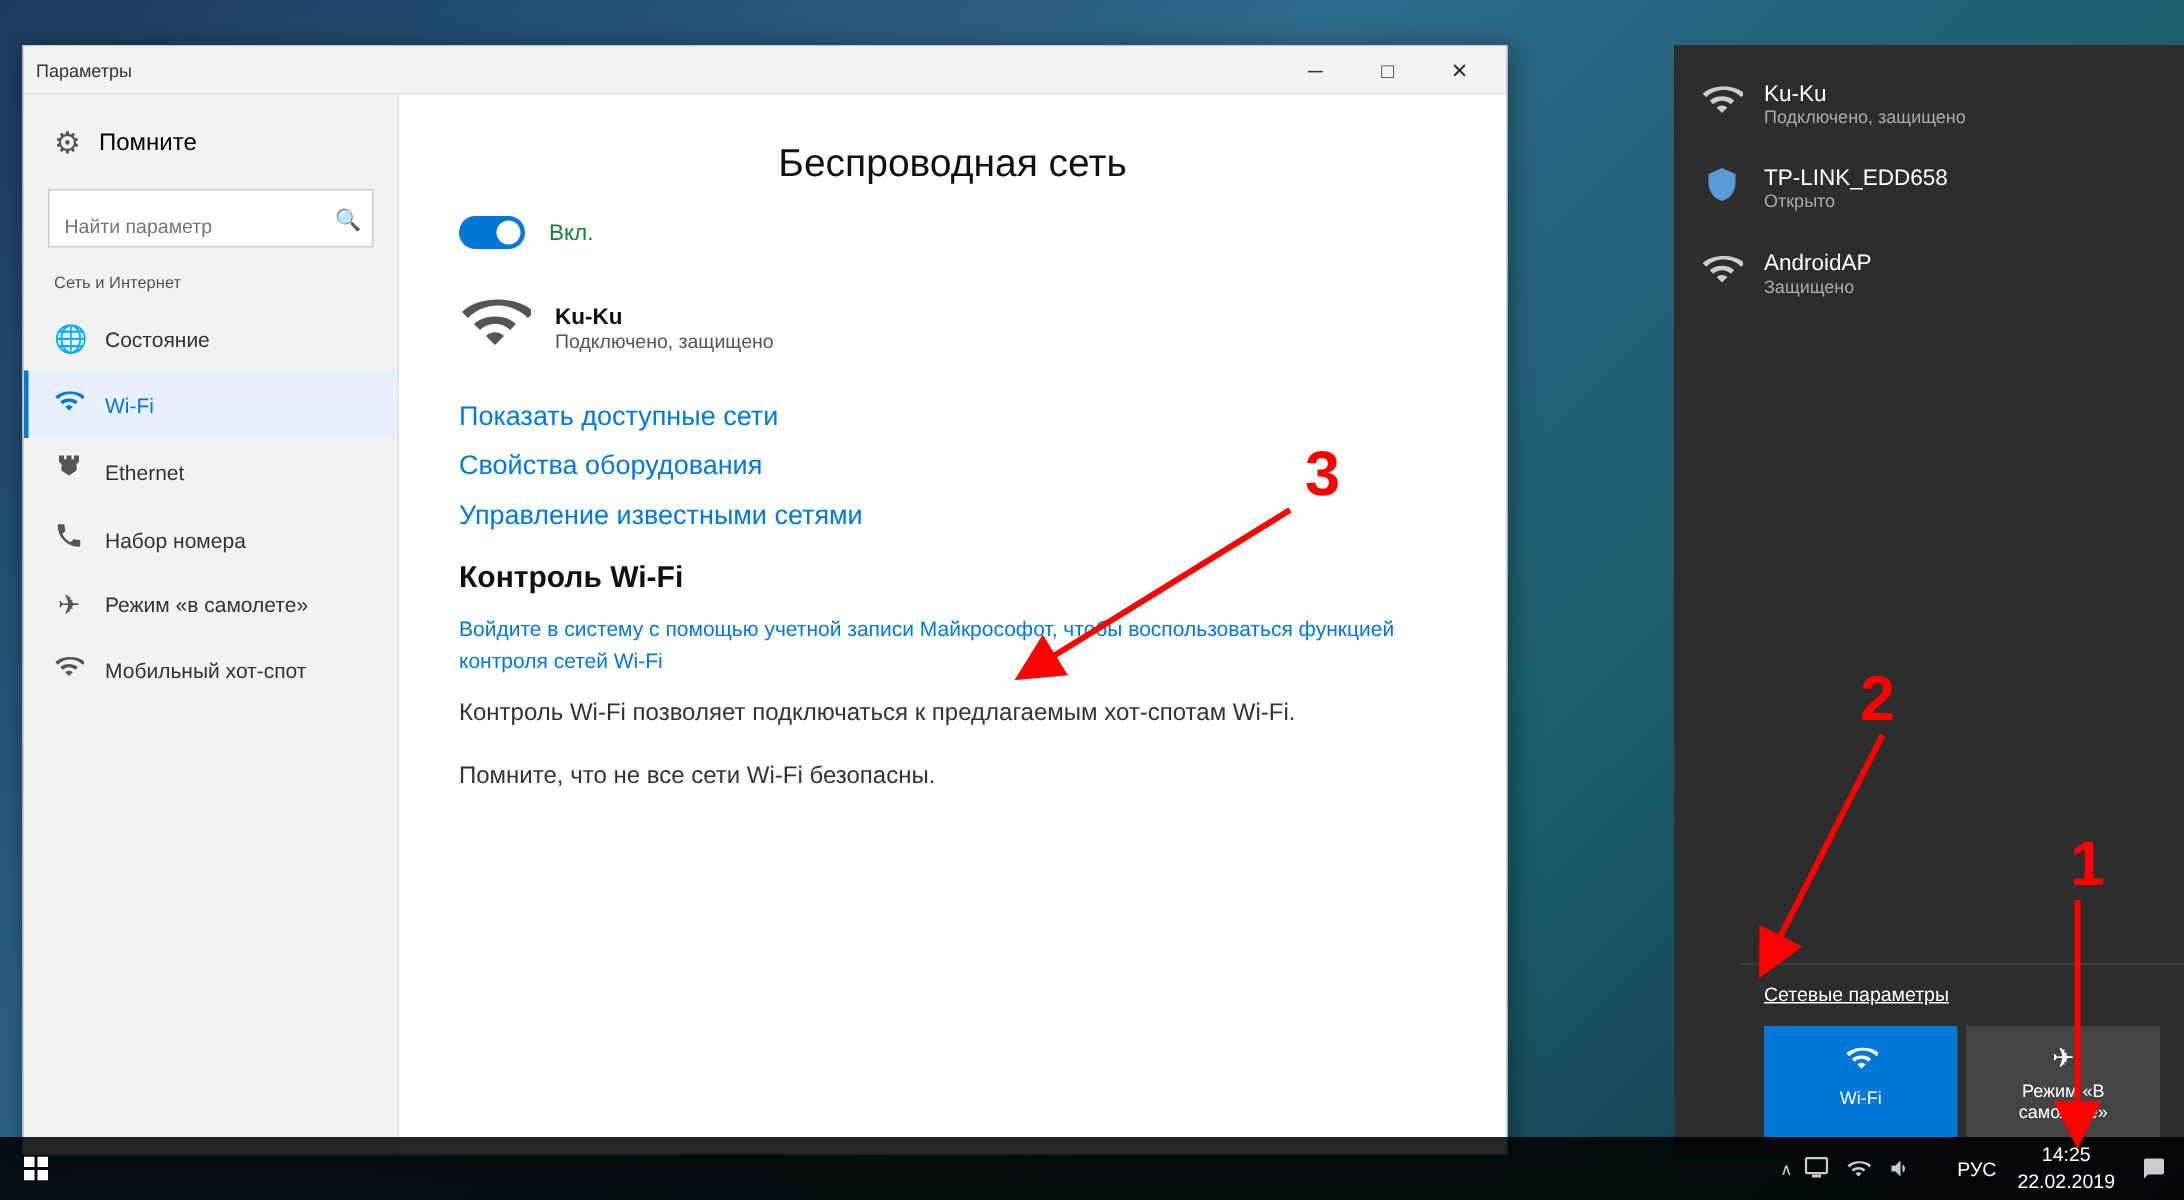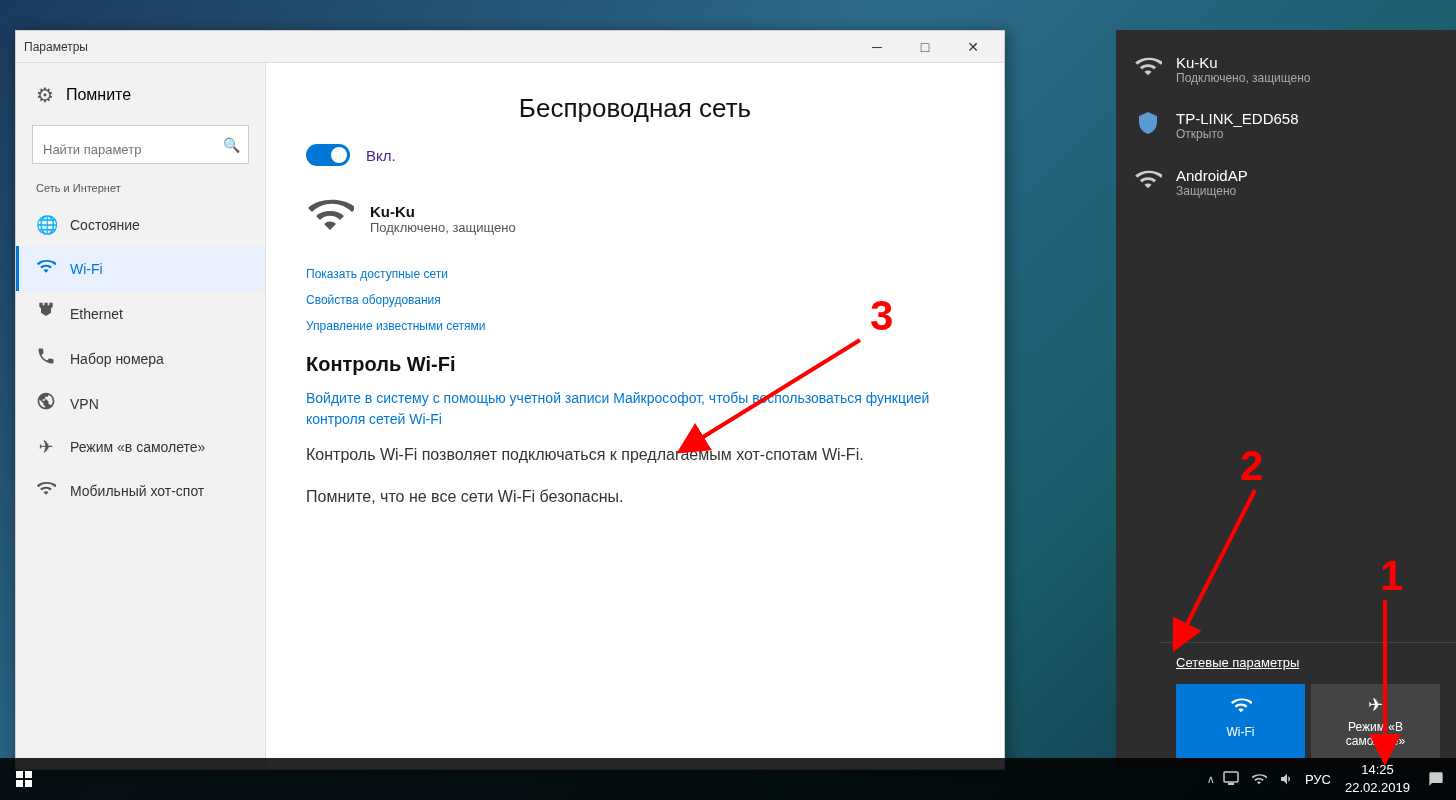--- a/index.html
+++ b/index.html
@@ -179,21 +179,21 @@
       right: 3px;
       top: 3px;
       width: 16px;
       height: 16px;
       background: white;
       border-radius: 50%;
     }
 
     .toggle-label {
       font-size: 15px;
-      color: #4c1d95;
+      color: #15803d;
     }
 
     .network-card {
       display: flex;
       align-items: center;
       gap: 16px;
       margin-bottom: 20px;
     }
 
     .wifi-icon-large {
@@ -206,21 +206,21 @@
       font-weight: 600;
       color: #111;
     }
     .network-info .network-status {
       font-size: 13px;
       color: #555;
     }
 
     .link-blue {
       color: #0078d7;
-      font-size: 12px;
+      font-size: 18px;
       cursor: pointer;
       display: block;
       margin-bottom: 12px;
       text-decoration: none;
     }
 
     .section-title {
       font-size: 20px;
       font-weight: 700;
       color: #111;
@@ -380,20 +380,21 @@
       font-size: 13px;
       line-height: 1.4;
       cursor: pointer;
       padding: 0 8px;
     }
 
     .taskbar-lang {
       font-size: 13px;
       color: white;
       cursor: pointer;
+      margin-left: 20px;
     }
 
     .arrow-svg {
       position: absolute;
       z-index: 100;
       pointer-events: none;
     }
 
     
     .notif-area {
@@ -458,29 +459,20 @@
 
         <div class="sidebar-item">
           <span class="item-icon">
             <svg width="20" height="20" viewBox="0 0 24 24" fill="#555">
               <path d="M6.6 10.8c1.4 2.8 3.8 5.1 6.6 6.6l2.2-2.2c.3-.3.7-.4 1-.2 1.1.4 2.3.6 3.6.6.6 0 1 .4 1 1V20c0 .6-.4 1-1 1-9.4 0-17-7.6-17-17 0-.6.4-1 1-1h3.5c.6 0 1 .4 1 1 0 1.3.2 2.5.6 3.6.1.3 0 .7-.2 1L6.6 10.8z"></path>
             </svg>
           </span>
           <span class="item-label">Набор номера</span>
         </div>
 
-        <div class="sidebar-item">
-          <span class="item-icon">
-            <svg width="20" height="20" viewBox="0 0 24 24" fill="#555">
-              <circle cx="12" cy="12" r="2"></circle>
-              <path d="M12 2C6.48 2 2 6.48 2 12s4.48 10 10 10 10-4.48 10-10S17.52 2 12 2zm-1 17.93c-3.95-.49-7-3.85-7-7.93 0-.62.08-1.21.21-1.79L9 15v1c0 1.1.9 2 2 2v1.93zm6.9-2.54c-.26-.81-1-1.39-1.9-1.39h-1v-3c0-.55-.45-1-1-1H8v-2h2c.55 0 1-.45 1-1V7h2c1.1 0 2-.9 2-2v-.41c2.93 1.19 5 4.06 5 7.41 0 2.08-.8 3.97-2.1 5.39z"></path>
-            </svg>
-          </span>
-          <span class="item-label">VPN</span>
-        </div>
 
         <div class="sidebar-item">
           <span class="item-icon">✈</span>
           <span class="item-label">Режим «в самолете»</span>
         </div>
 
         <div class="sidebar-item">
           <span class="item-icon">
             <svg width="20" height="20" viewBox="0 0 24 24" fill="#555">
               <path d="M1 9l2 2c5.523-5.523 14.477-5.523 20 0l2-2C19.477 3.477 6.523 3.477 1 9zm8 8l3 3 3-3c-1.657-1.657-4.343-1.657-6 0zm-4-4l2 2c2.761-2.761 7.239-2.761 10 0l2-2C15.661 9.661 8.339 9.661 5 13z"></path>

